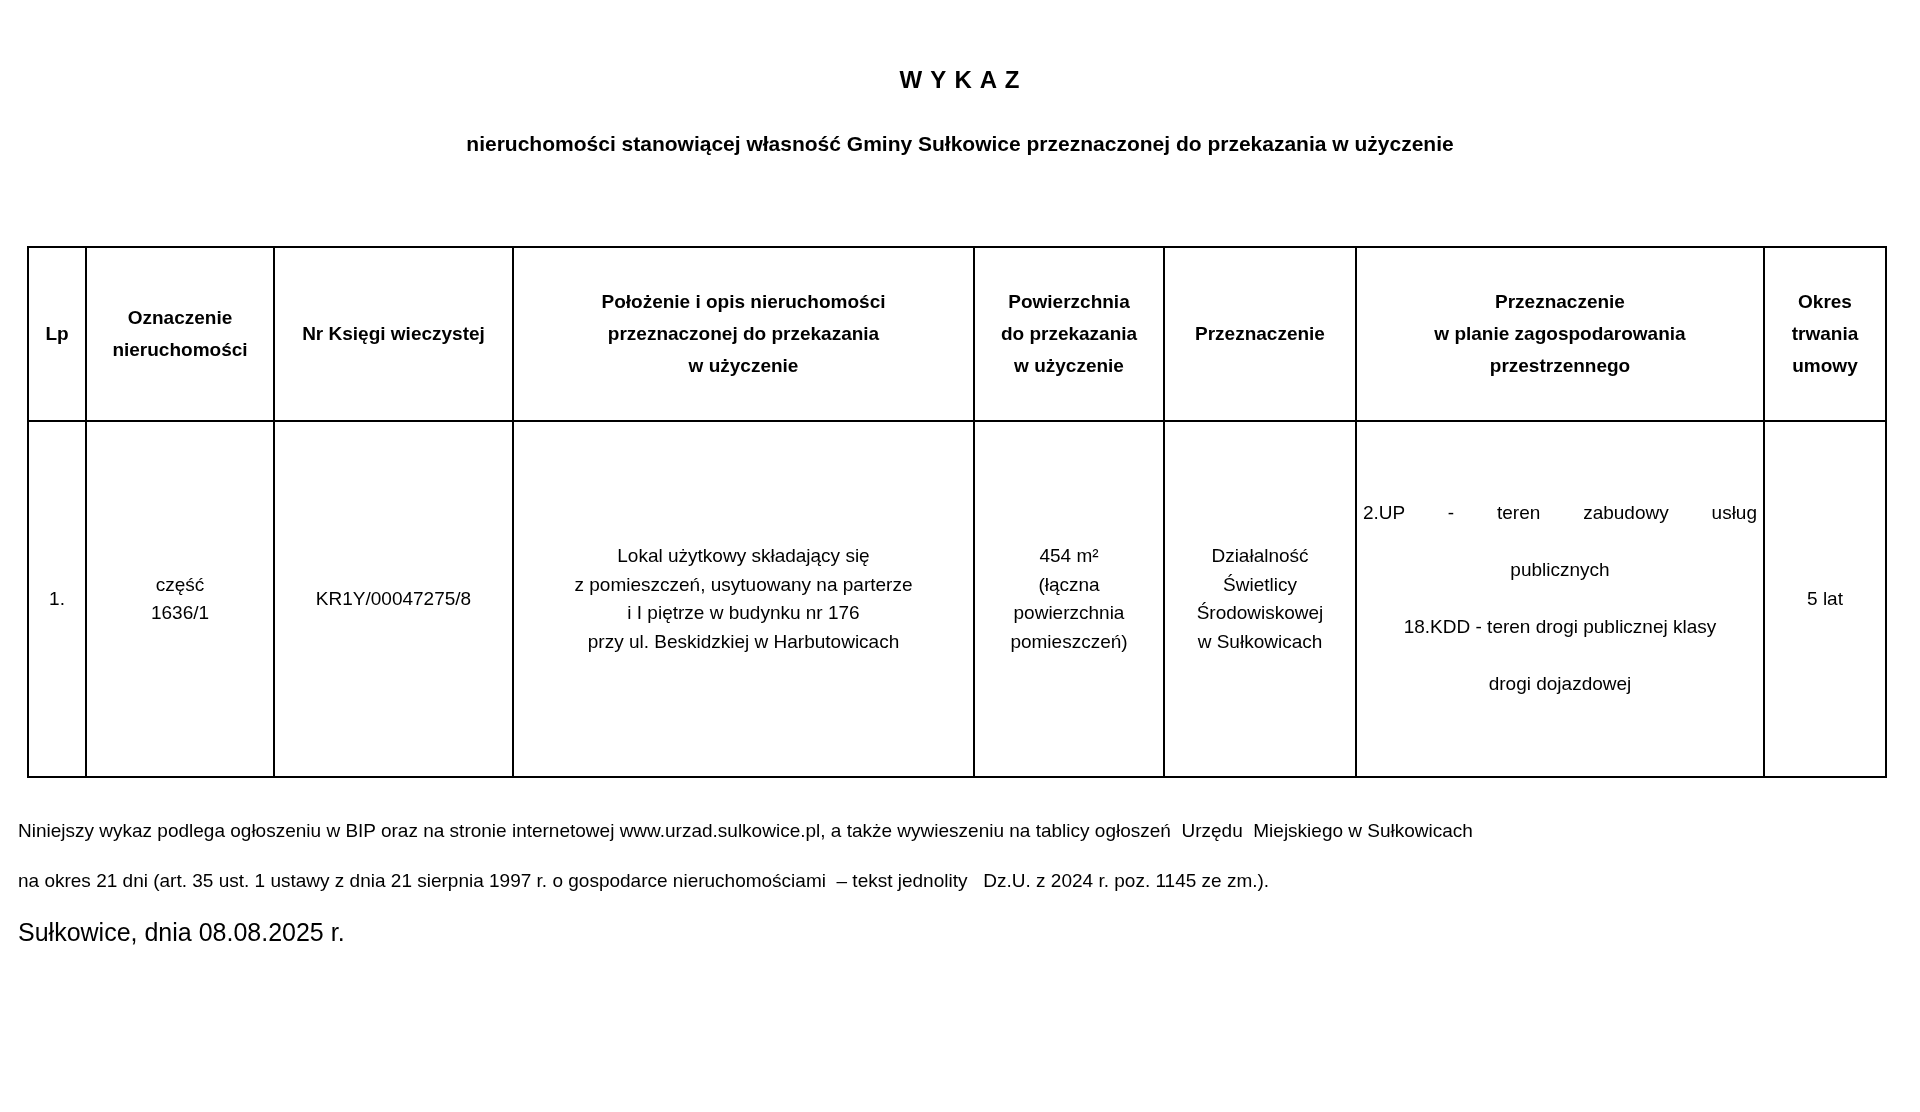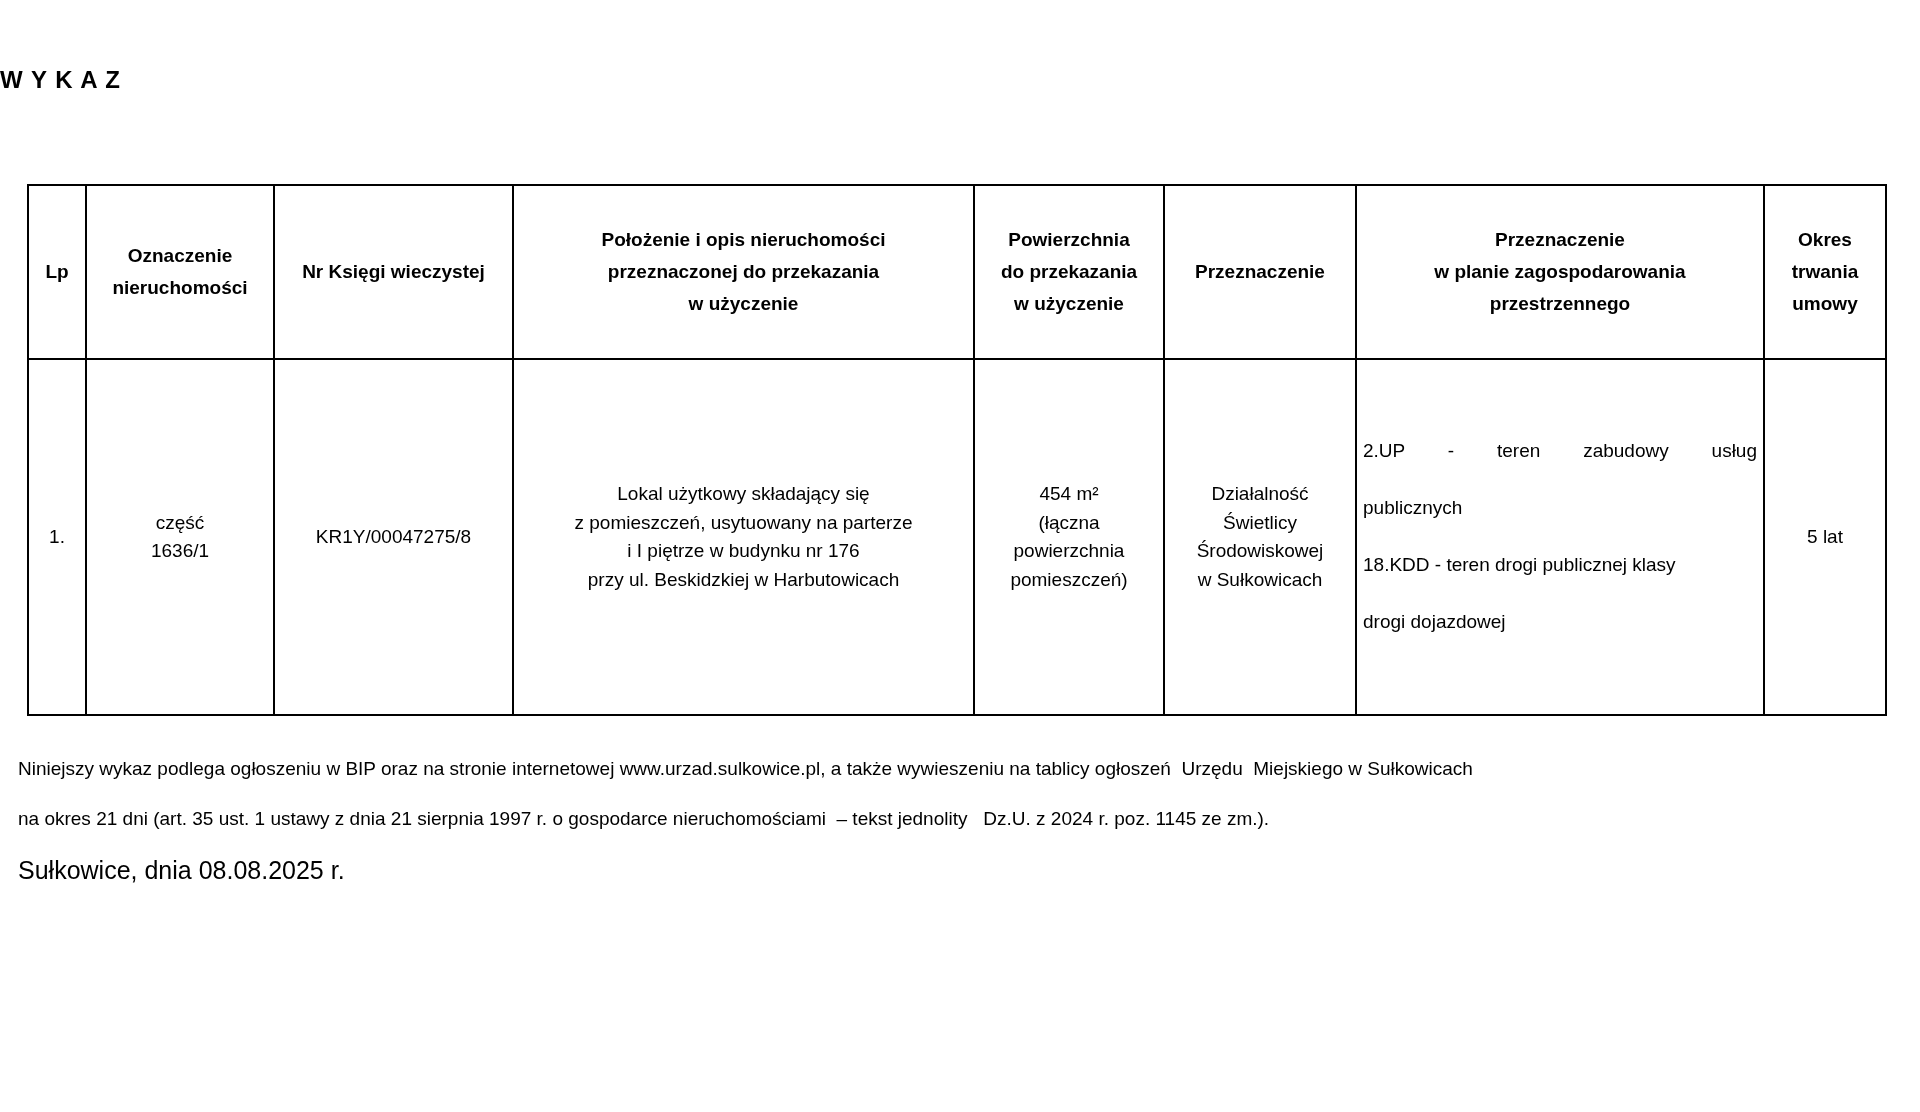--- a/index.html
+++ b/index.html
@@ -8,21 +8,21 @@
     height: 1112px;
     background: #ffffff;
     color: #000000;
     font-family: "Liberation Sans", sans-serif;
     overflow: hidden;
   }
   .page { width: 1920px; height: 1112px; position: relative; }
 
   .doc-title {
     margin-top: 66px;
-    text-align: left;
+    text-align: center;
     font-size: 24px;
     font-weight: bold;
     letter-spacing: 1px;
   }
   .doc-subtitle {
     margin-top: 38px;
     text-align: center;
     font-size: 21px;
     font-weight: bold;
   }
@@ -54,40 +54,41 @@
     line-height: 1.7;
   }
   table.wykaz td { line-height: 1.5; }
 
   td.cell-zoning {
     text-align: left;
     padding: 4px 10px;
     line-height: 1.45;
     border-radius: 18px;
   }
-  .zoning-line { text-align: left; }
+  .zoning-line { text-align: center; }
   .zoning-line.spread { text-align: justify; text-align-last: justify; }
 
   .footer-note {
     margin: 28px 15px 0 18px;
     font-size: 19px;
     line-height: 50px;
     white-space: pre-wrap;
   }
   .footer-date {
     margin: 12px 15px 0 18px;
     font-size: 25px;
   }
 </style>
 </head>
 <body>
 
 <div class="page">
 
   <div class="doc-title">W Y K A Z</div>
+  <div class="doc-subtitle">nieruchomości stanowiącej własność Gminy Sułkowice przeznaczonej do przekazania w użyczenie</div>
 
   <table class="wykaz">
     <colgroup>
       <col style="width:58px">
       <col style="width:188px">
       <col style="width:239px">
       <col style="width:461px">
       <col style="width:190px">
       <col style="width:192px">
       <col style="width:408px">

